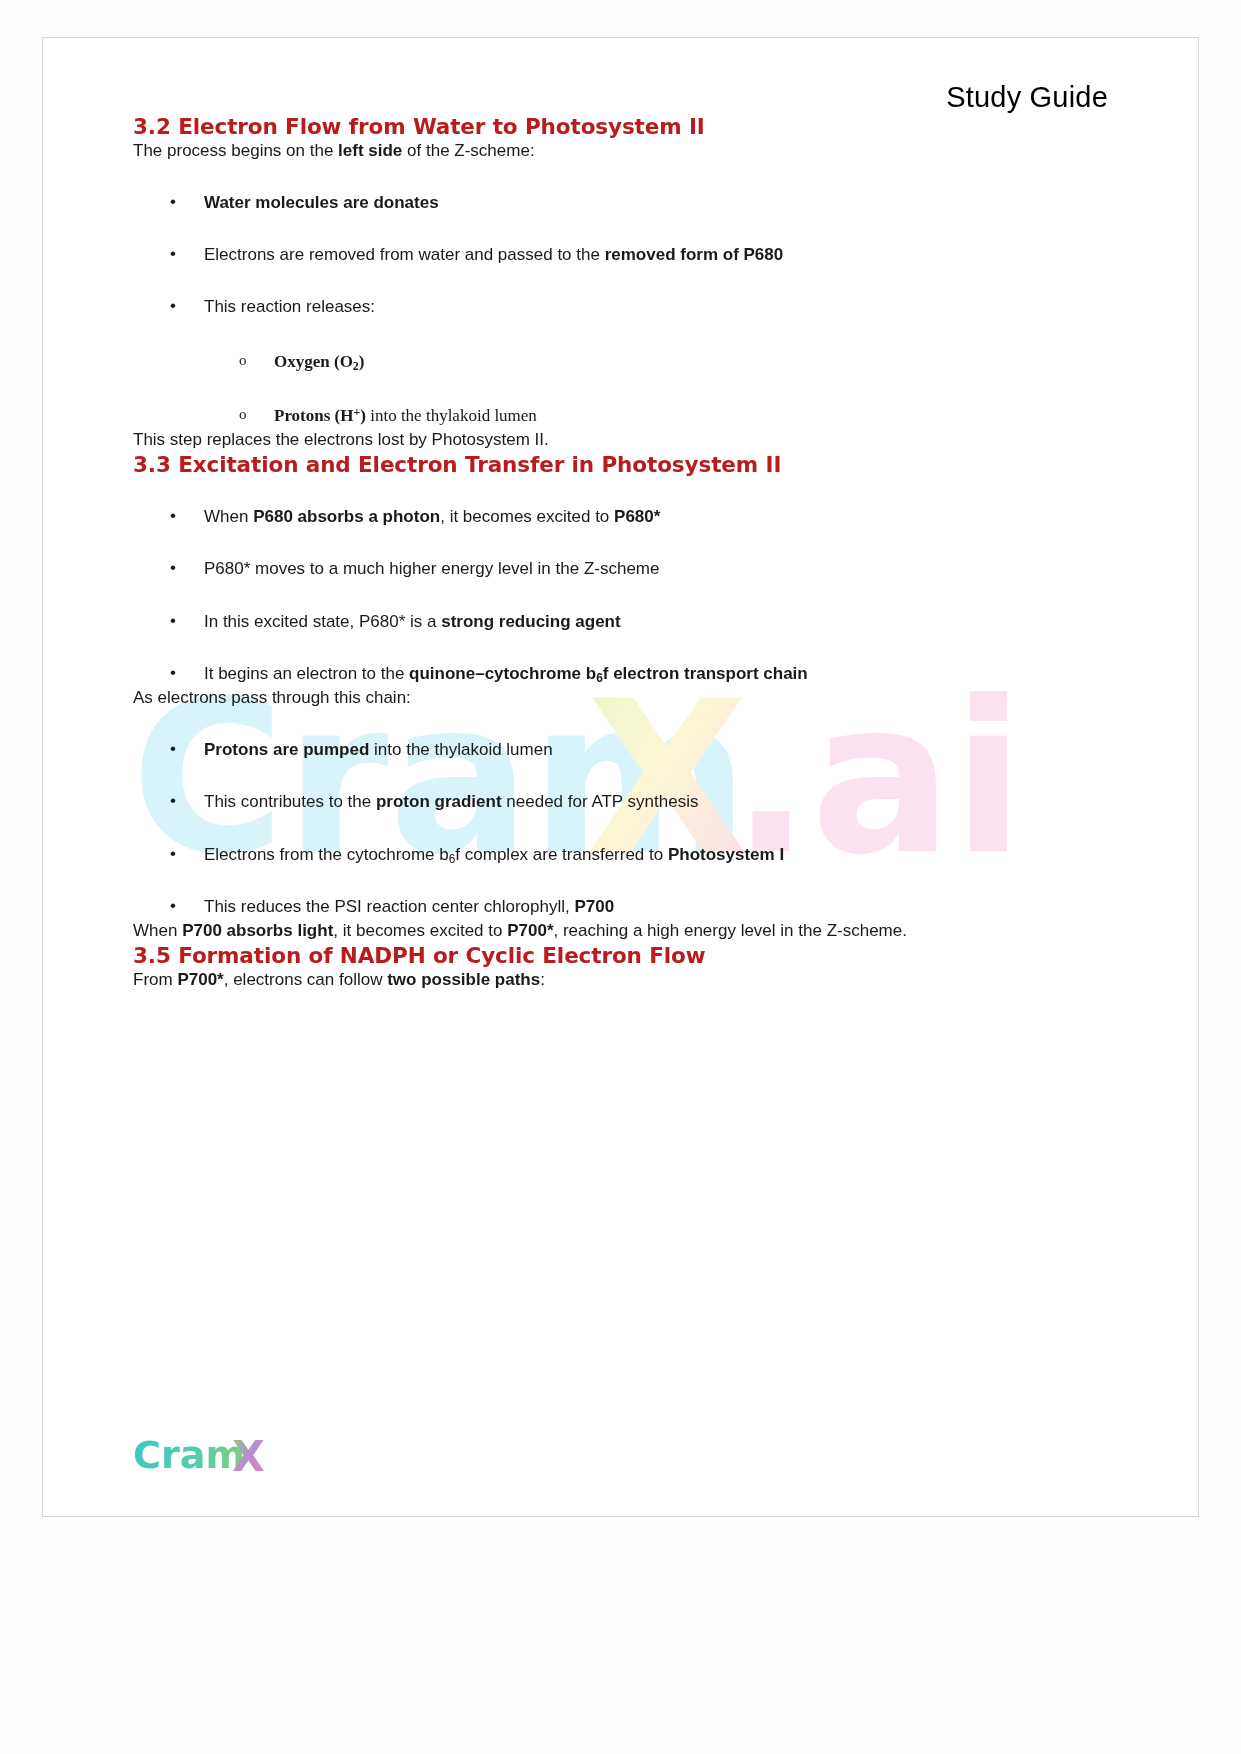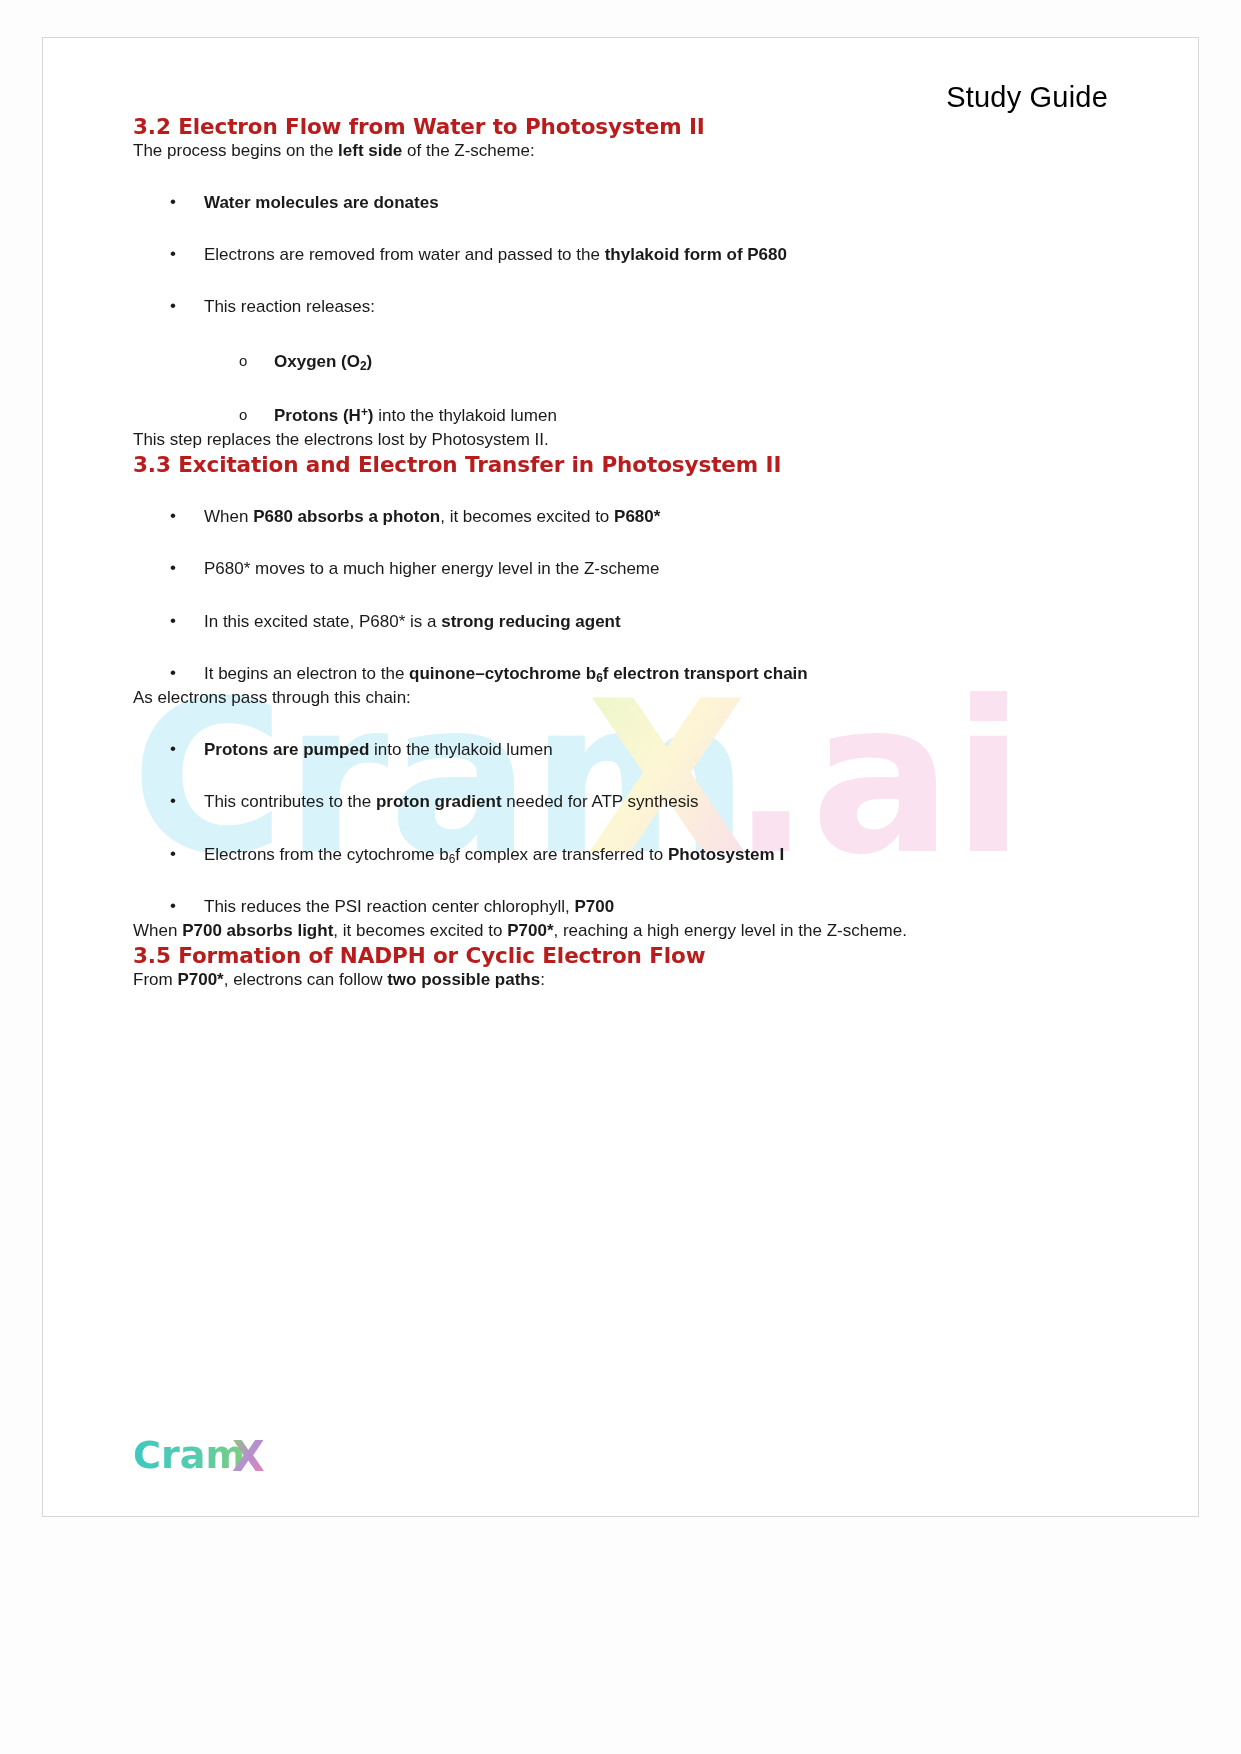--- a/index.html
+++ b/index.html
@@ -100,20 +100,21 @@
     color: #1a1a1a;
   }
   ul.lv2 { list-style: none; margin: 0; padding: 0; }
   ul.lv2 > li {
     position: relative;
     font-size: 17px;
     line-height: 1.42;
     color: #1a1a1a;
     padding-left: 141px;
     margin-top: 30px;
+    font-family: Liberation Serif, serif;
   }
   ul.lv2 > li::before {
     content: "o";
     position: absolute;
     left: 106px;
     top: 0px;
     font-size: 15px;
     color: #1a1a1a;
   }
   .first-after-head { margin-top: 26px; }
@@ -157,21 +158,21 @@
   <div class="content">
 
     <div class="doc-header">Study Guide</div>
 
     <h2 class="sec h-32">3.2 Electron Flow from Water to Photosystem II</h2>
 
     <p class="body p-intro"><span>The process begins on the </span><b>left side</b><span> of the Z-scheme:</span></p>
 
     <ul class="lv1">
       <li><b>Water molecules are donates</b></li>
-      <li><span>Electrons are removed from water and passed to the </span><b>thylakoid form of P680</b></li>
+      <li><span>Electrons are removed from water and passed to the </span><b>removed form of P680</b></li>
       <li><span>This reaction releases:</span></li>
     </ul>
 
     <ul class="lv2">
       <li><b><span>Oxygen (O</span><sub>2</sub><span>)</span></b></li>
       <li><b><span>Protons (H</span><sup>+</sup><span>)</span></b><span> into the thylakoid lumen</span></li>
     </ul>
 
     <p class="body p-step">This step replaces the electrons lost by Photosystem II.</p>
 

